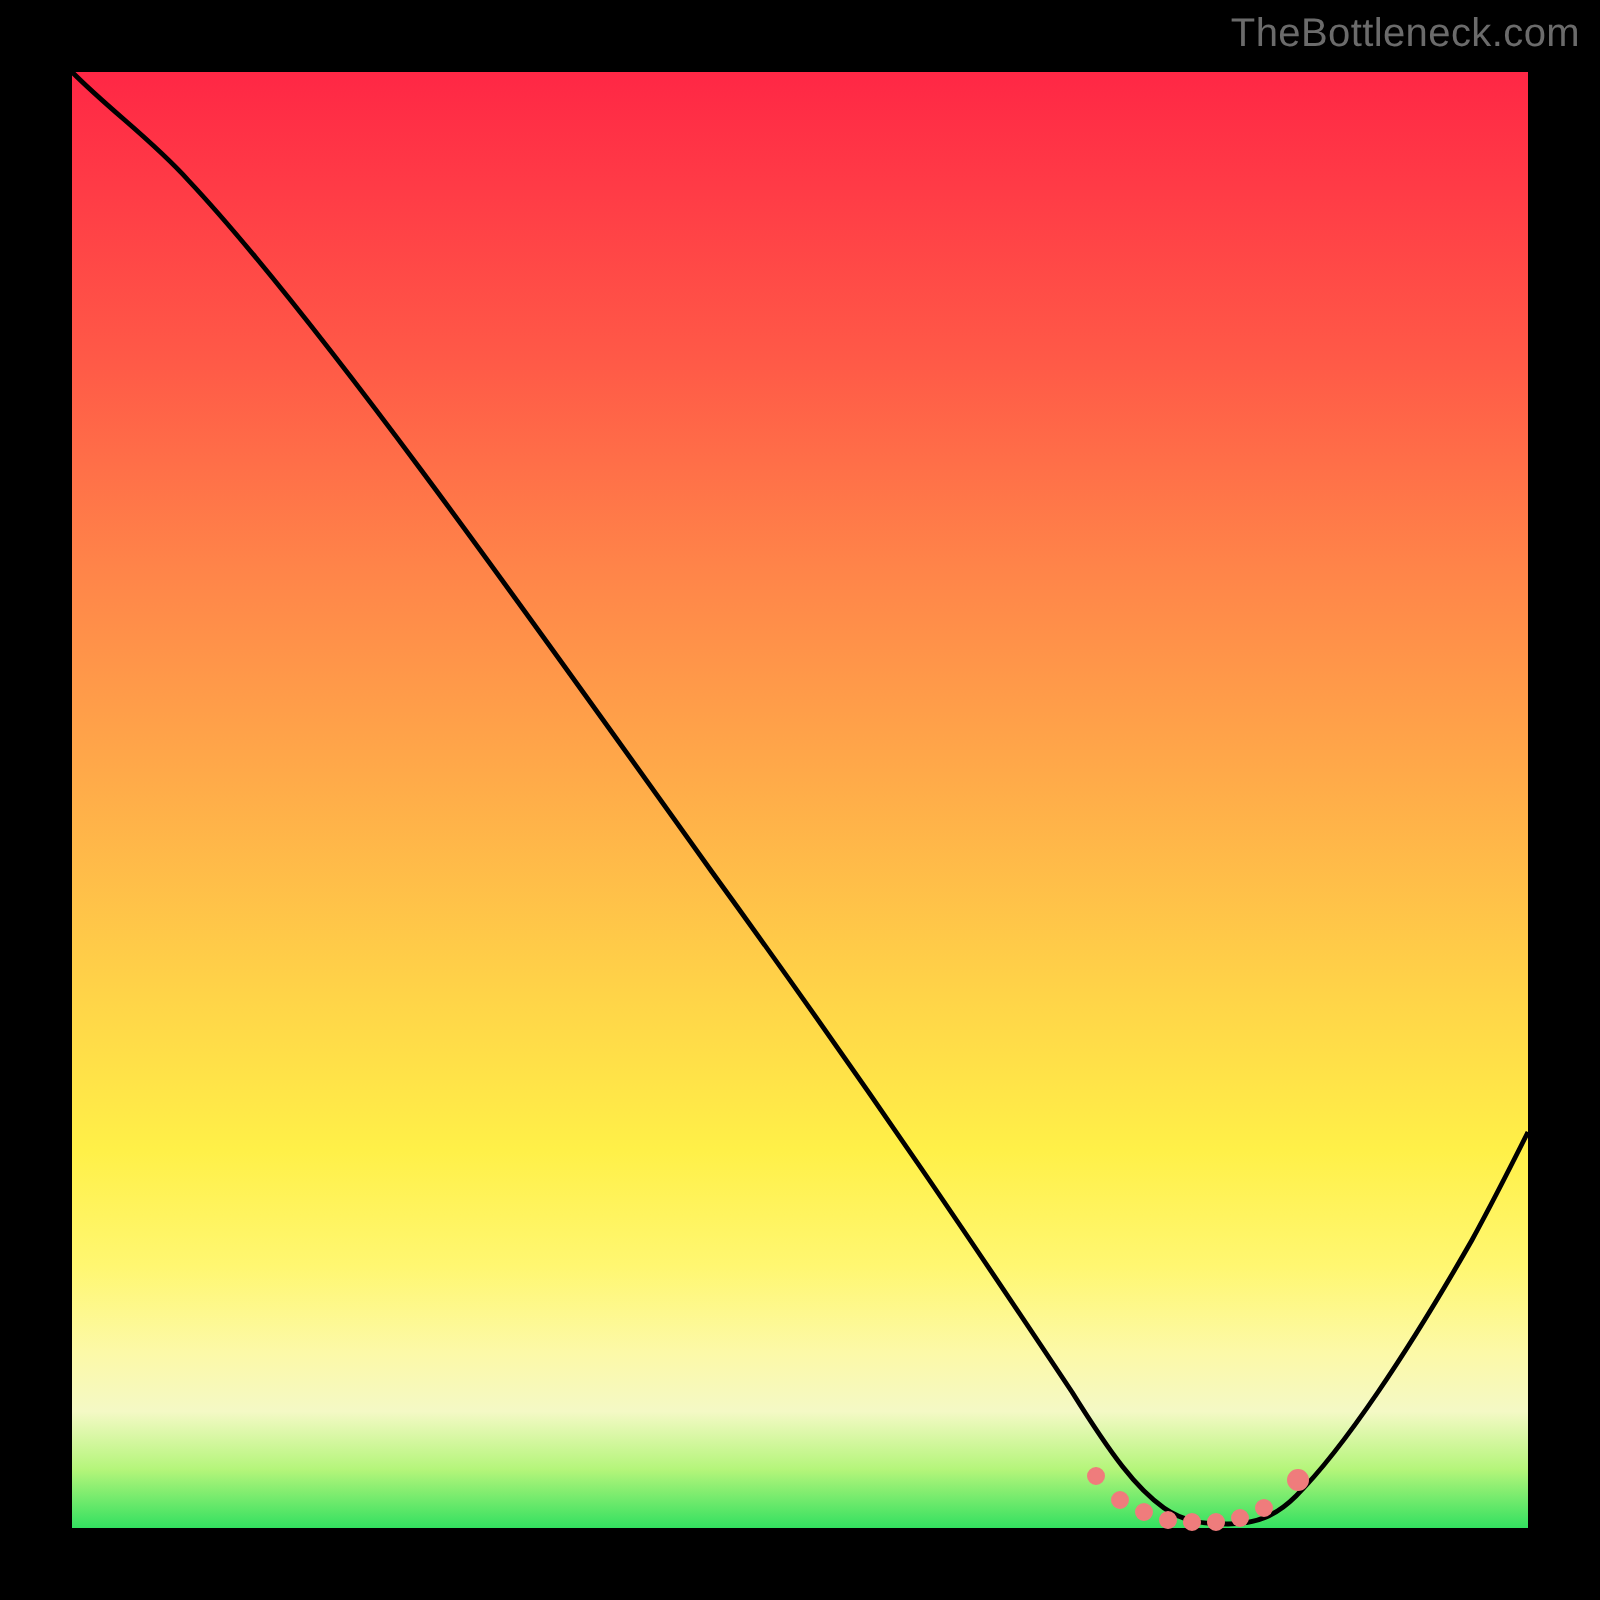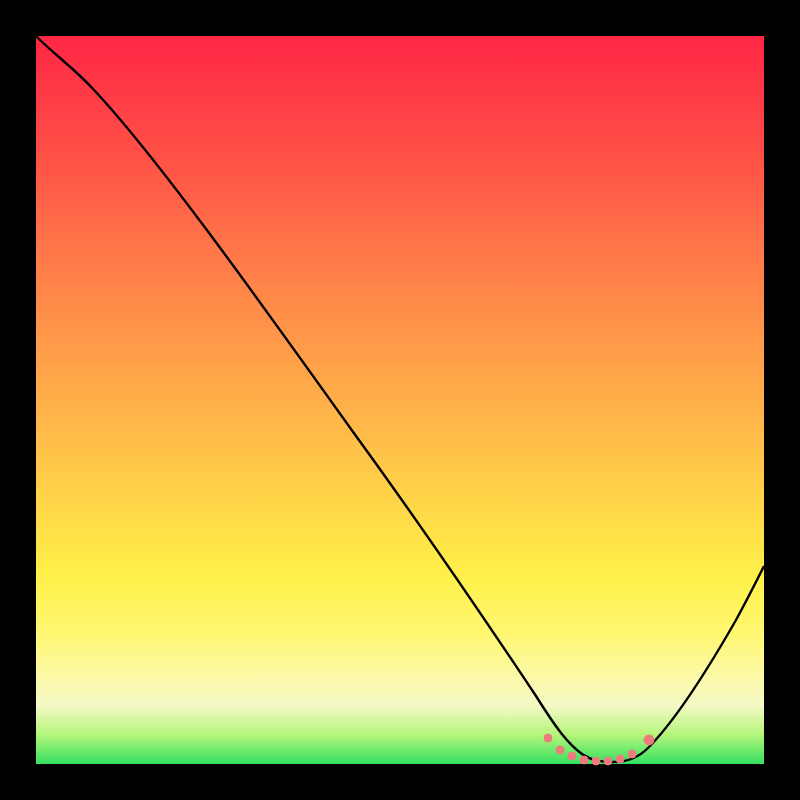--- a/index.html
+++ b/index.html
@@ -79,13 +79,14 @@
         <circle cx="536" cy="720" r="4"></circle>
         <circle cx="548" cy="724" r="4"></circle>
         <circle cx="560" cy="725" r="4"></circle>
         <circle cx="572" cy="725" r="4"></circle>
         <circle cx="584" cy="723" r="4"></circle>
         <circle cx="596" cy="718" r="4"></circle>
         <circle cx="613" cy="704" r="5"></circle>
       </g>
     </svg>
   </div>
+  <div class="watermark">TheBottleneck.com</div>
 </div>
 
 </body></html>

